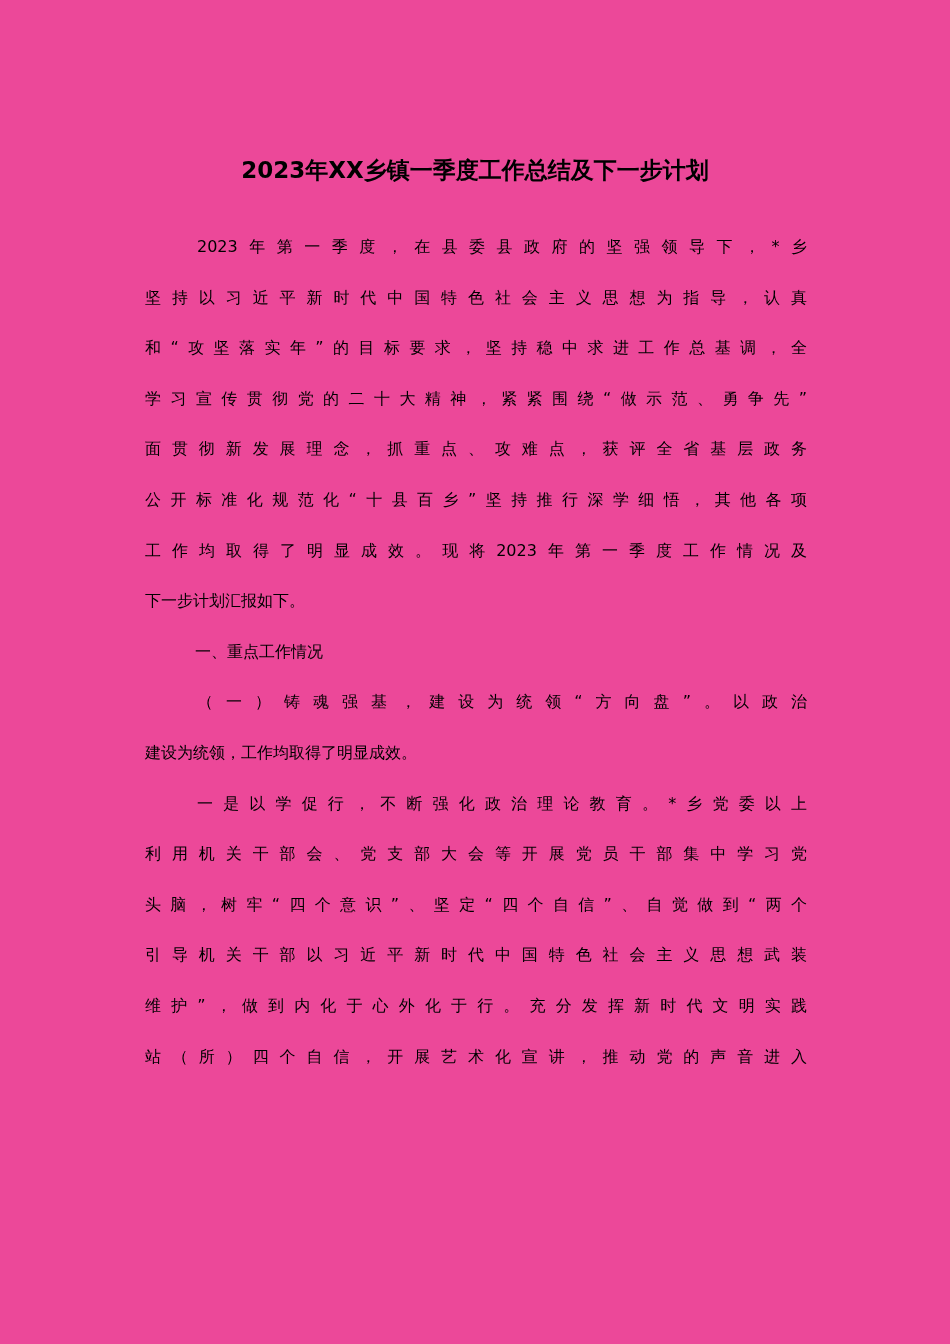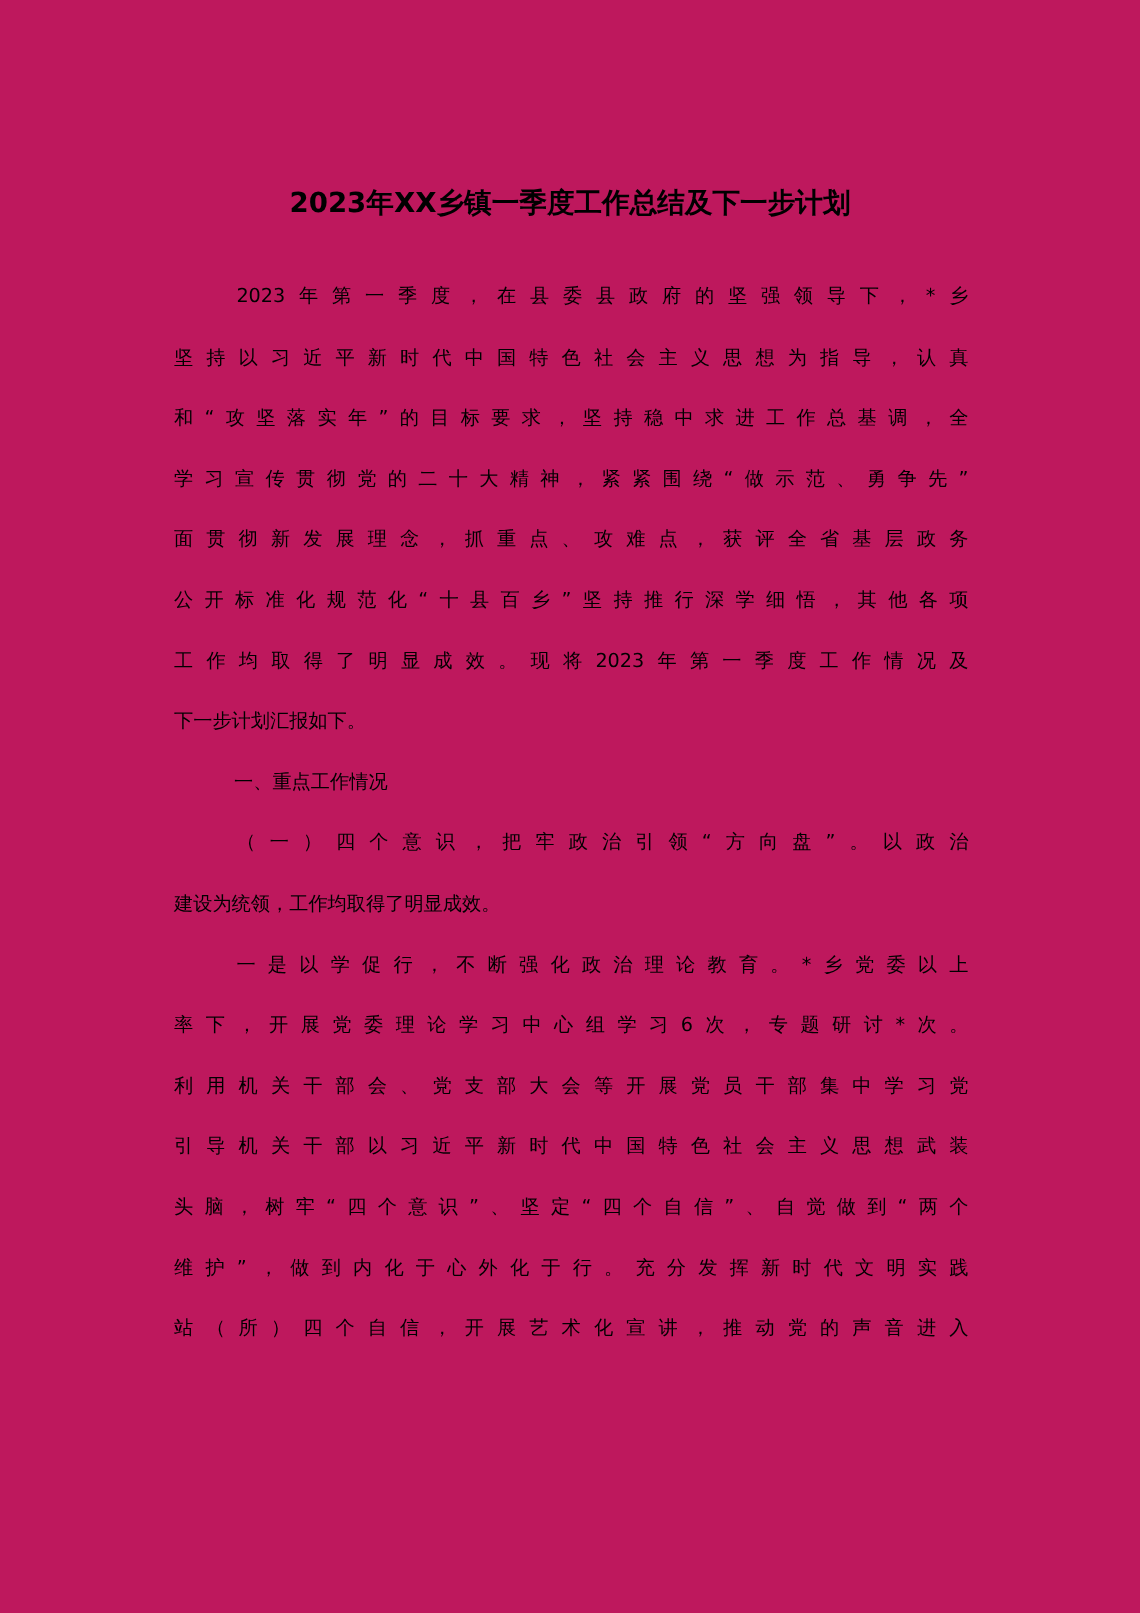--- a/index.html
+++ b/index.html
@@ -1,17 +1,17 @@
 <!DOCTYPE html>
 <html><head>
   <meta charset="utf-8">
   <style>
     html, body { margin: 0; padding: 0; background: #ffffff; }
     body { width: 950px; height: 1344px; position: relative; overflow: hidden; }
-    .page { position: absolute; left: 0; top: 0; width: 950px; height: 1344px; background: #be185d; }
+    .page { position: absolute; left: 0; top: 0; width: 950px; height: 1344px; background: #ec4899; }
     .title {
       position: absolute; left: 0; top: 150px; width: 950px; text-align: center;
       font-family: "DejaVu Sans", sans-serif; font-weight: bold; font-size: 23px;
       color: #000; line-height: 40px; letter-spacing: 0px;
     }
     .body { position: absolute; left: 145px; top: 222px; width: 665px; }
     .line {
       font-family: "DejaVu Sans", sans-serif; font-size: 16px; color: #000;
       height: 50.6px; line-height: 50.6px; white-space: nowrap;
       text-align: justify; text-align-last: justify; width: 662px;
@@ -33,24 +33,23 @@
     <div class="line">坚持以习近平新时代中国特色社会主义思想为指导，认真</div>
     <div class="line">和“攻坚落实年”的目标要求，坚持稳中求进工作总基调，全</div>
     <div class="line">学习宣传贯彻党的二十大精神，紧紧围绕“做示范、勇争先”</div>
     <div class="line">面贯彻新发展理念，抓重点、攻难点，获评全省基层政务</div>
     <div class="line">公开标准化规范化“十县百乡”坚持推行深学细悟，其他各项</div>
     <div class="line">工作均取得了明显成效。现将2023年第一季度工作情况及</div>
     <div class="line last">下一步计划汇报如下。</div>
 
     <div class="line bold h1">一、重点工作情况</div>
 
-    <div class="line bold indent">（一）四个意识，把牢政治引领“方向盘”。以政治</div>
+    <div class="line bold indent">（一）铸魂强基，建设为统领“方向盘”。以政治</div>
     <div class="line bold last">建设为统领，工作均取得了明显成效。</div>
 
     <div class="line indent">一是以学促行，不断强化政治理论教育。*乡党委以上</div>
-    <div class="line">率下，开展党委理论学习中心组学习6次，专题研讨*次。</div>
     <div class="line">利用机关干部会、党支部大会等开展党员干部集中学习党</div>
+    <div class="line">头脑，树牢“四个意识”、坚定“四个自信”、自觉做到“两个</div>
     <div class="line">引导机关干部以习近平新时代中国特色社会主义思想武装</div>
-    <div class="line">头脑，树牢“四个意识”、坚定“四个自信”、自觉做到“两个</div>
     <div class="line">维护”，做到内化于心外化于行。充分发挥新时代文明实践</div>
     <div class="line">站（所）四个自信，开展艺术化宣讲，推动党的声音进入</div>
   </div>
 </div>
 
 </body></html>

